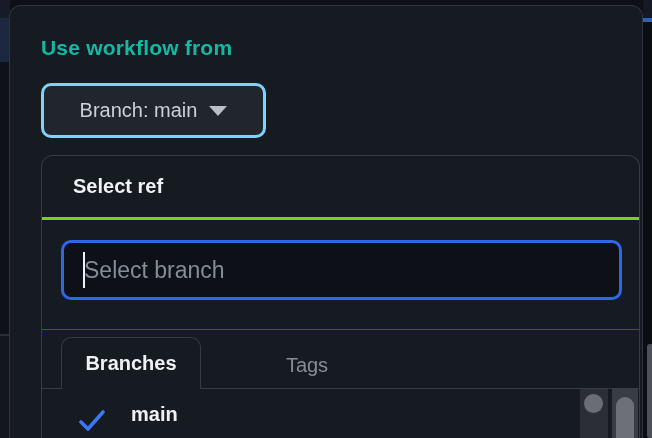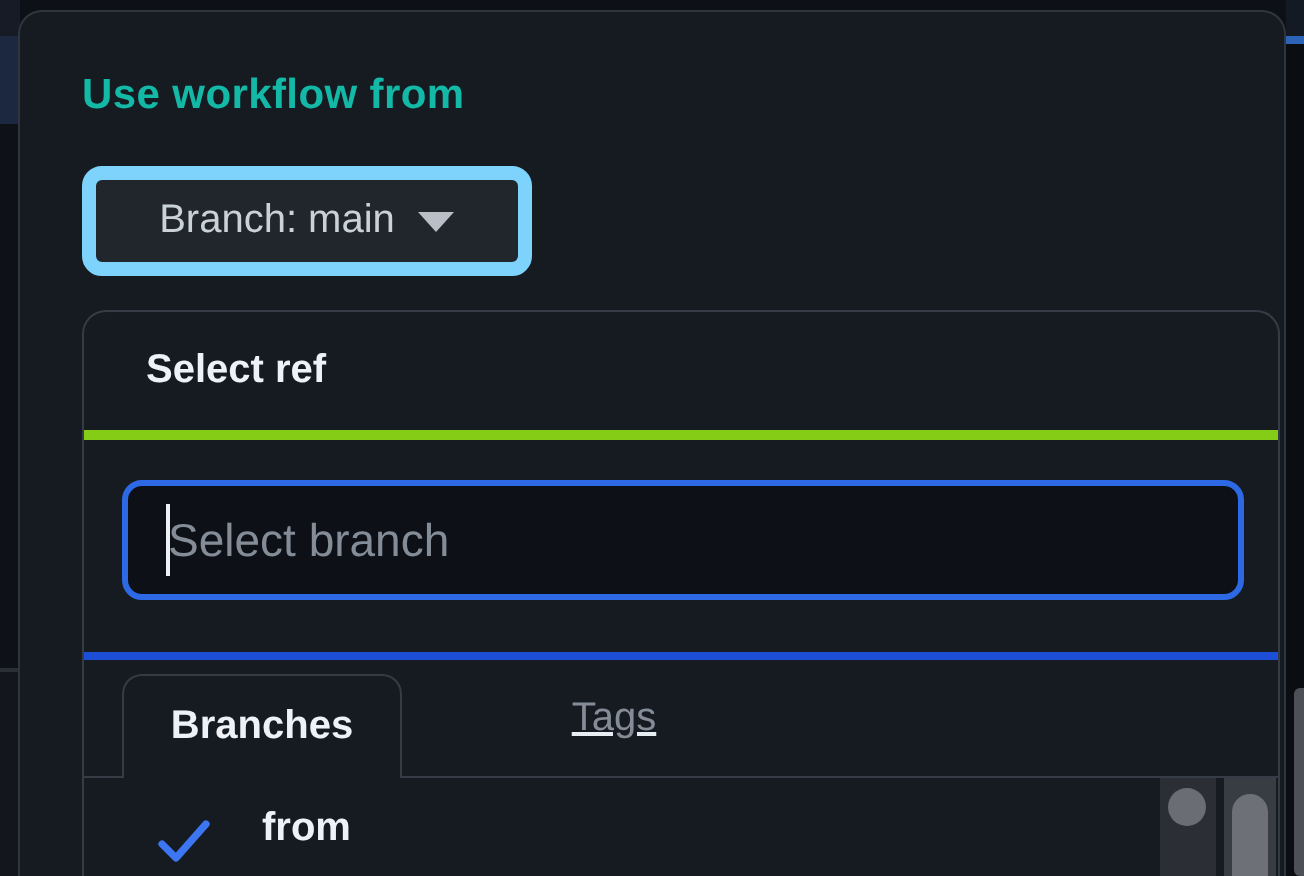--- a/index.html
+++ b/index.html
@@ -32,21 +32,21 @@
     border-bottom:none;
     border-radius:12px 12px 0 0;
   }
   .panel-heading {
     left:31px; top:30px;
     font-size:21px; font-weight:bold; color:#14b8a6;
     letter-spacing:.2px;
   }
   .branch-button {
     left:31px; top:77px; width:225px; height:55px;
-    background:#21262d; border:7px solid #7dd3fc; border-radius:10px;
+    background:#21262d; border:3px solid #7dd3fc; border-radius:10px;
     display:flex; align-items:center; justify-content:center; gap:12px;
     cursor:pointer;
   }
   .branch-button-label { font-size:20px; color:#c9d1d9; }
   .tri-down {
     width:0; height:0;
     border-left:9px solid transparent;
     border-right:9px solid transparent;
     border-top:10px solid #b8bfc6;
   }
@@ -55,28 +55,28 @@
   .ref-dialog {
     left:31px; top:149px; width:599px; height:284px;
     background:#161b22;
     border:1px solid #363c45;
     border-bottom:none;
     border-radius:12px 12px 0 0;
     overflow:hidden;
   }
   .ref-header {
     position:absolute; left:0; top:0; width:100%; height:64px;
-    border-bottom:5px solid #84cc16;
+    border-bottom:3px solid #84cc16;
     display:flex; align-items:center;
   }
   .ref-title { margin-left:31px; font-size:20px; font-weight:bold; color:#eef2f6; }
 
   .search-section {
     position:absolute; left:0; top:65px; width:100%; height:109px;
-    border-bottom:4px solid #1d4ed8;
+    border-bottom:1px solid #1d4ed8;
   }
   .ref-search-input {
     position:absolute; left:19px; top:19px;
     width:561px; height:60px;
     background:#0d1117;
     border:3px solid #2e69e5;
     border-radius:10px;
     padding:0 20px;
     font-family:"Liberation Sans","DejaVu Sans",sans-serif;
     font-size:23px; color:#e6edf3;
@@ -96,23 +96,23 @@
   .tab-active {
     position:absolute; left:19px; top:181px; width:140px; height:52px;
     background:#161b22;
     border:1px solid #363c45; border-bottom:none;
     border-radius:10px 10px 0 0;
     display:flex; align-items:center; justify-content:center;
     z-index:2; cursor:pointer;
   }
   .tab-active-label { font-size:20px; font-weight:bold; color:#eef2f6; }
   .tab-inactive {
-    position:absolute; left:192px; top:177px; width:146px; height:52px;
-    display:flex; align-items:center; justify-content:center;
-    z-index:2; cursor:pointer;text-decoration:underline;
+    position:absolute; left:192px; top:198px; width:146px; height:52px;
+    display:flex; align-items:flex-start; justify-content:center;
+    z-index:2; cursor:pointer;
   }
   .tab-inactive-label { font-size:20px; color:#848d97; }
 
   
   .branch-row {
     position:absolute; left:0; top:233px; width:537px; height:51px;
     display:flex; align-items:center; cursor:pointer;
   }
   .check-icon { position:absolute; left:37px; top:20px; width:26px; height:24px; }
   .branch-row-label {
@@ -178,21 +178,21 @@
     </div>
 
     <div class="tab-inactive">
       <span class="tab-inactive-label">Tags</span>
     </div>
 
     <div class="branch-row">
       <svg class="check-icon" viewBox="0 0 26 24">
         <polyline points="2,13 9,20 24,3" fill="none" stroke="#3d76f2" stroke-width="3.6" stroke-linecap="round" stroke-linejoin="round"></polyline>
       </svg>
-      <span class="branch-row-label">from</span>
+      <span class="branch-row-label">main</span>
     </div>
 
     <div class="list-scroll-track">
       <div class="list-scroll-thumb"></div>
     </div>
     <div class="dialog-scroll-track">
       <div class="dialog-scroll-thumb"></div>
     </div>
 
   </div>

